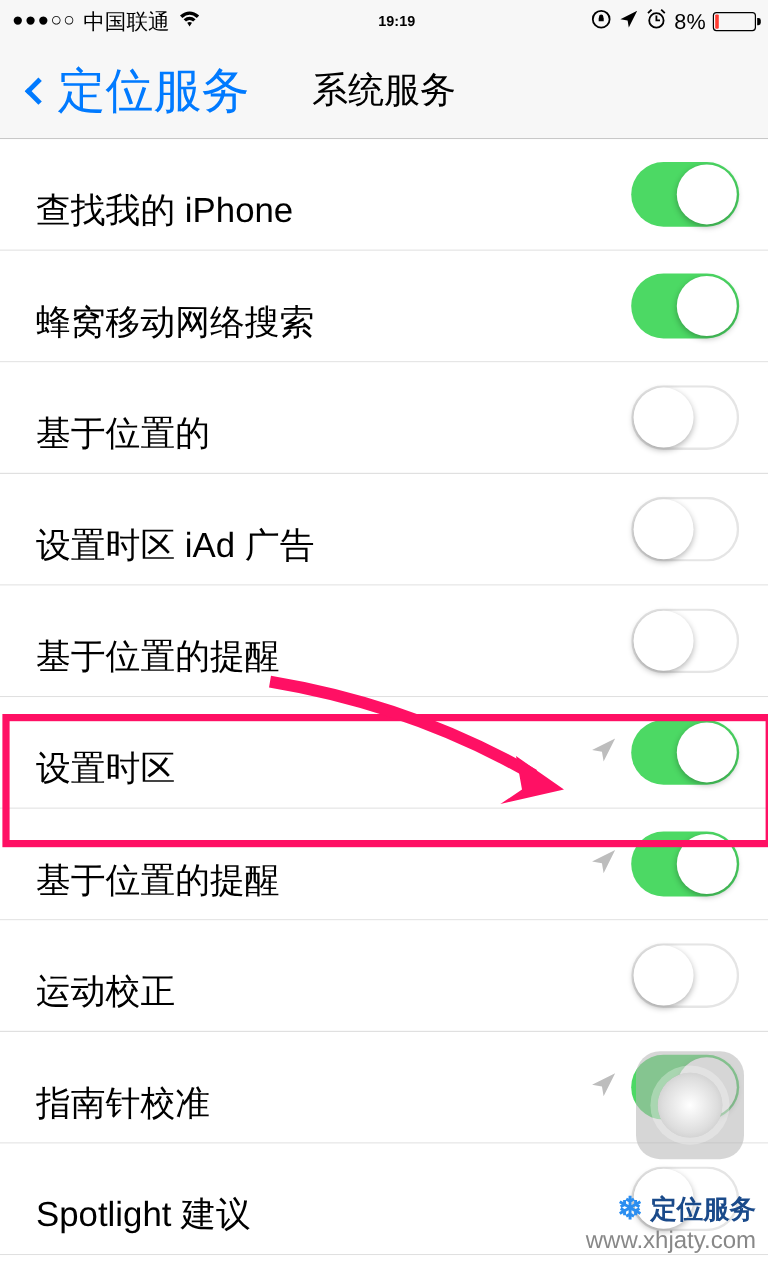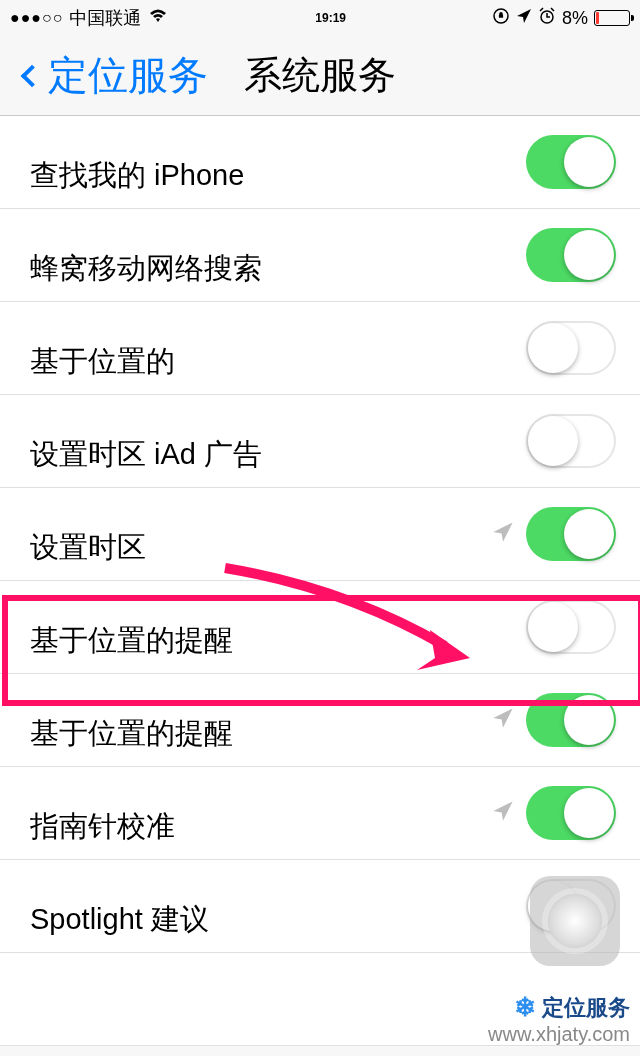--- a/index.html
+++ b/index.html
@@ -54,21 +54,21 @@
     .chevron-left {
       display: inline-block;
       width: 16px; height: 16px;
       border-left: 4px solid #007aff;
       border-bottom: 4px solid #007aff;
       transform: rotate(45deg);
       margin-right: 8px;
     }
     .nav-title {
       position: absolute; left: 50%; transform: translateX(-50%);
-      font-size: 38px; font-weight: 500; color: #000;
+      font-size: 30px; font-weight: 500; color: #000;
     }
     .settings-list { background: #fff; }
     .row {
       height: 93px;
       display: flex;
       align-items: center;
       justify-content: space-between;
       padding: 0 24px 0 30px;
       border-bottom: 1px solid #e0e0e0;
       position: relative;
@@ -202,45 +202,53 @@
     </div>
     <div class="row">
       <div class="row-label">设置时区 iAd 广告</div>
       <div class="row-right">
         <div class="toggle off">
           <div class="knob"></div>
         </div>
       </div>
     </div>
     <div class="row">
+      <div class="row-label">基于位置的提醒</div>
+      <div class="row-right">
+        <div class="toggle off">
+          <div class="knob"></div>
+        </div>
+      </div>
+    </div>
+    <div class="row">
       <div class="row-label">设置时区</div>
       <div class="row-right">
         <span><svg width="22" height="22" viewBox="0 0 16 16">
             <path d="M1 8 L15 1 L8 15 L7 9 Z" fill="#bdbdbd"></path>
           </svg></span>
         <div class="toggle on">
           <div class="knob"></div>
         </div>
       </div>
     </div>
     <div class="row">
       <div class="row-label">基于位置的提醒</div>
       <div class="row-right">
-        <div class="toggle off">
-          <div class="knob"></div>
-        </div>
-      </div>
-    </div>
-    <div class="row">
-      <div class="row-label">基于位置的提醒</div>
-      <div class="row-right">
         <span><svg width="22" height="22" viewBox="0 0 16 16">
             <path d="M1 8 L15 1 L8 15 L7 9 Z" fill="#bdbdbd"></path>
           </svg></span>
         <div class="toggle on">
+          <div class="knob"></div>
+        </div>
+      </div>
+    </div>
+    <div class="row">
+      <div class="row-label">运动校正</div>
+      <div class="row-right">
+        <div class="toggle off">
           <div class="knob"></div>
         </div>
       </div>
     </div>
     <div class="row">
       <div class="row-label">指南针校准</div>
       <div class="row-right">
         <span><svg width="22" height="22" viewBox="0 0 16 16">
             <path d="M1 8 L15 1 L8 15 L7 9 Z" fill="#bdbdbd"></path>
           </svg></span>

